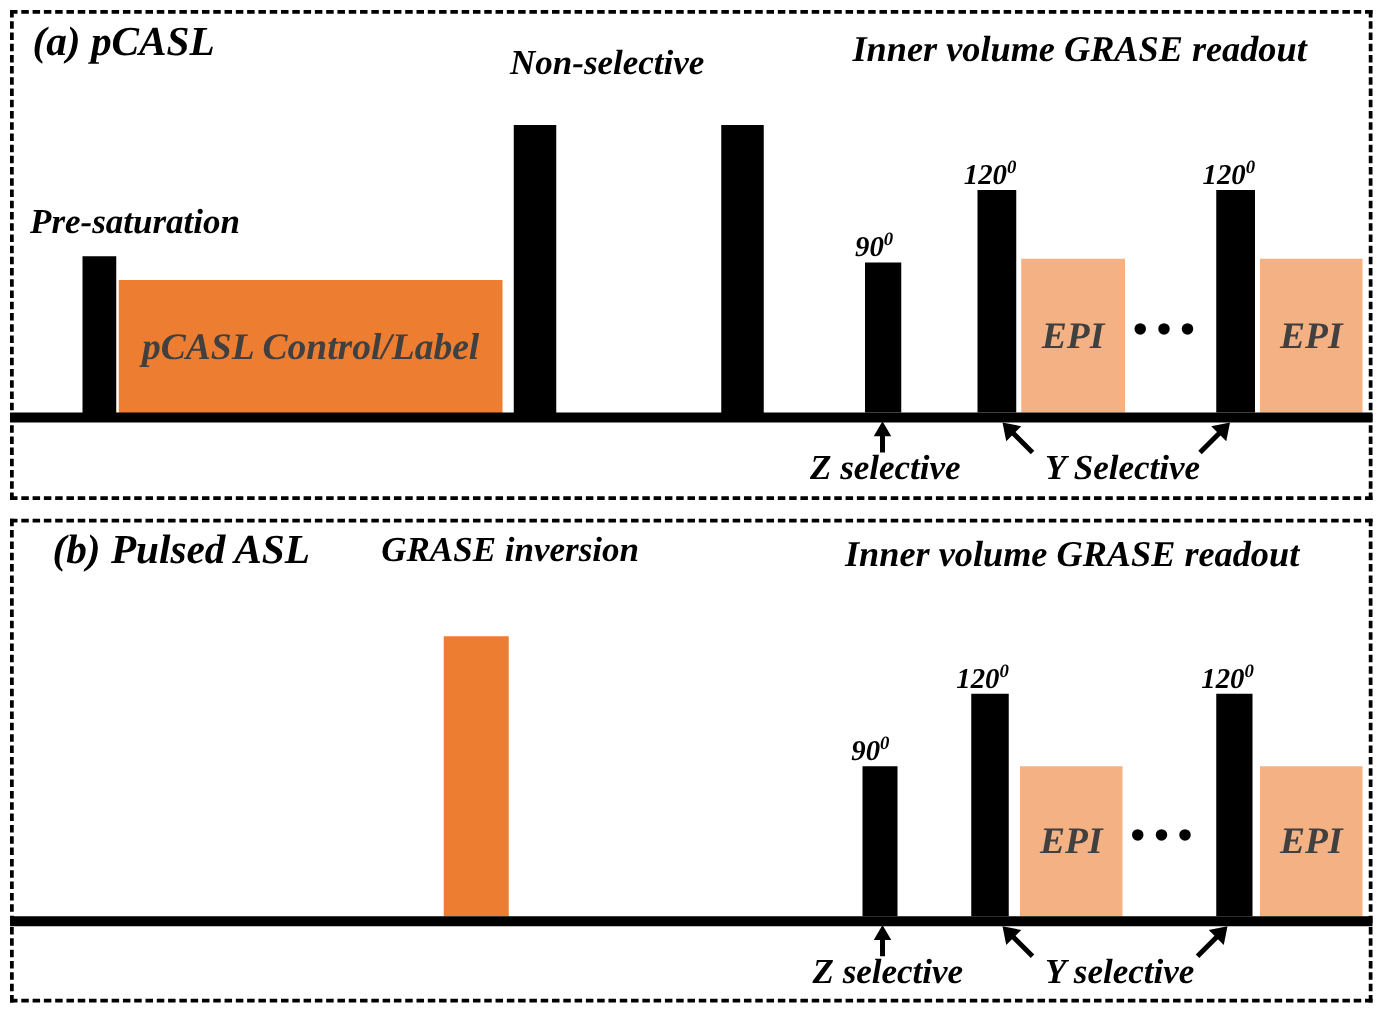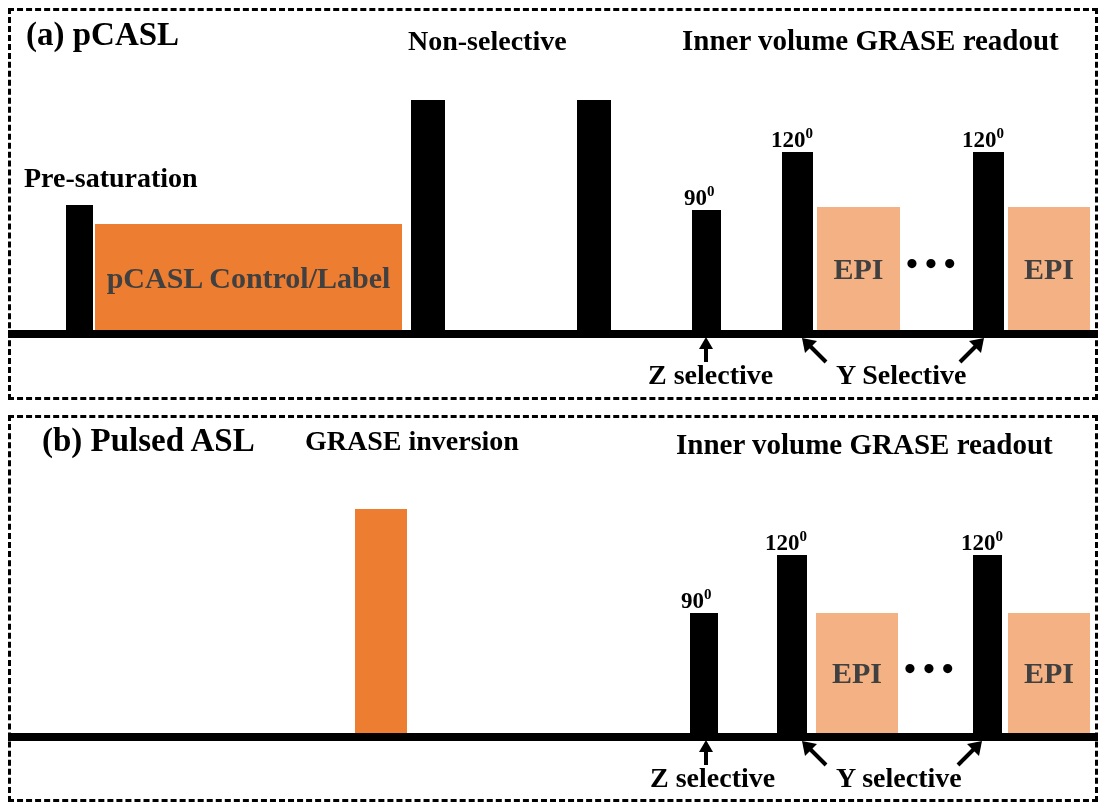--- a/index.html
+++ b/index.html
@@ -1,18 +1,18 @@
 <!DOCTYPE html>
 <html style="--pulse-black: #000000; --orange-dark: #ED7D31; --orange-light: #F4B183;"><head>
 <meta charset="utf-8">
 <style>
   html,body{margin:0;padding:0;background:#fff;}
   #figure{
     position:relative;width:1108px;height:810px;background:#fff;overflow:hidden;
-    font-family:"Liberation Serif","DejaVu Serif",serif;color:#000;
+    font-family:"Liberation Serif","DejaVu Serif",serif;color:#000;font-style:italic;
   }
   .panel{position:absolute;border:3px dashed #000;background:transparent;}
   .lbl{position:absolute;font-weight:bold;color:#000;white-space:nowrap;line-height:1.15;}
   .bar{position:absolute;background:var(--pulse-black,#000);}
   .baseline{position:absolute;background:var(--pulse-black,#000);height:8px;}
   .obox{position:absolute;display:flex;align-items:center;justify-content:center;font-weight:bold;color:#404040;}
   .obox-dark{background:var(--orange-dark,#ED7D31);}
   .obox-light{background:var(--orange-light,#F4B183);}
   .fliplbl{position:absolute;font-weight:bold;text-align:left;font-size:23px;line-height:1;white-space:nowrap;}
   .fliplbl sup{font-size:15px;line-height:0;}
@@ -22,21 +22,21 @@
 </style>
 </head>
 <body>
 
 <div id="figure">
 
   <div class="panel" style="left:8px;top:8px;width:1084px;height:386px;"></div>
 
   <div class="lbl t33" style="left:26px;top:16px;">(a) pCASL</div>
 
-  <div class="lbl t28" style="left:408px;top:25px;">
+  <div class="lbl t28" style="left:408px;top:35px;">
     <div>Non-selective</div>
   </div>
 
   <div class="lbl t29" style="left:682px;top:24px;">Inner volume GRASE readout</div>
 
   <div class="lbl t27" style="left:24px;top:162px;">Pre-saturation</div>
 
   <div class="bar" style="left:66px;top:205px;width:27px;height:126px;"></div>
 
   <div class="obox obox-dark t30" style="left:95px;top:224px;width:307px;height:107px;">

